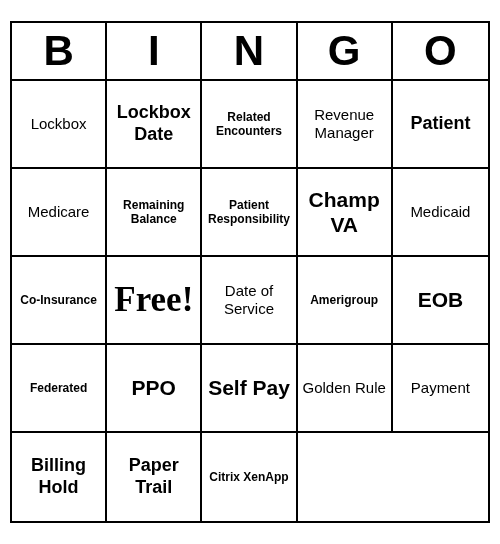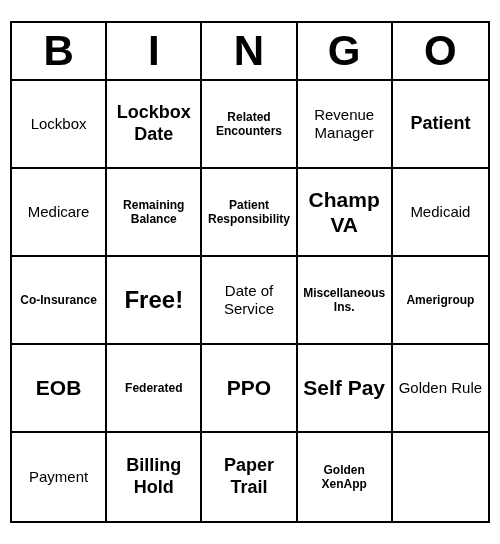--- a/index.html
+++ b/index.html
@@ -88,22 +88,23 @@
       font-size: 15px;
       font-weight: normal;
     }
 
     .size-sm {
       font-size: 12px;
       font-weight: bold;
     }
 
     .free-cell {
-      font-size: 24px;
+      font-size: 35px;
       font-weight: bold;
+      font-family: Liberation Serif, serif;
     }
   </style>
 </head>
 <body>
 
 <div class="bingo-card">
   <div class="bingo-header">
   <div class="bingo-header-cell">B</div>
       <div class="bingo-header-cell">I</div>
       <div class="bingo-header-cell">N</div>
@@ -144,23 +145,20 @@
       <div class="bingo-cell">
         <span class="size-sm">Co-Insurance</span>
       </div>
       <div class="bingo-cell">
         <span class="free-cell">Free!</span>
       </div>
       <div class="bingo-cell">
         <span class="size-md">Date of Service</span>
       </div>
       <div class="bingo-cell">
-        <span class="size-sm">Miscellaneous Ins.</span>
-      </div>
-      <div class="bingo-cell">
         <span class="size-sm">Amerigroup</span>
       </div>
       <div class="bingo-cell">
         <span class="size-xl">EOB</span>
       </div>
       <div class="bingo-cell">
         <span class="size-sm">Federated</span>
       </div>
       <div class="bingo-cell">
         <span class="size-xl">PPO</span>
@@ -174,16 +172,16 @@
       <div class="bingo-cell">
         <span class="size-md">Payment</span>
       </div>
       <div class="bingo-cell">
         <span class="size-lg">Billing Hold</span>
       </div>
       <div class="bingo-cell">
         <span class="size-lg">Paper Trail</span>
       </div>
       <div class="bingo-cell">
-        <span class="size-sm">Golden XenApp</span>
+        <span class="size-sm">Citrix XenApp</span>
       </div>
     </div>
 </div>
 
 </body></html>

